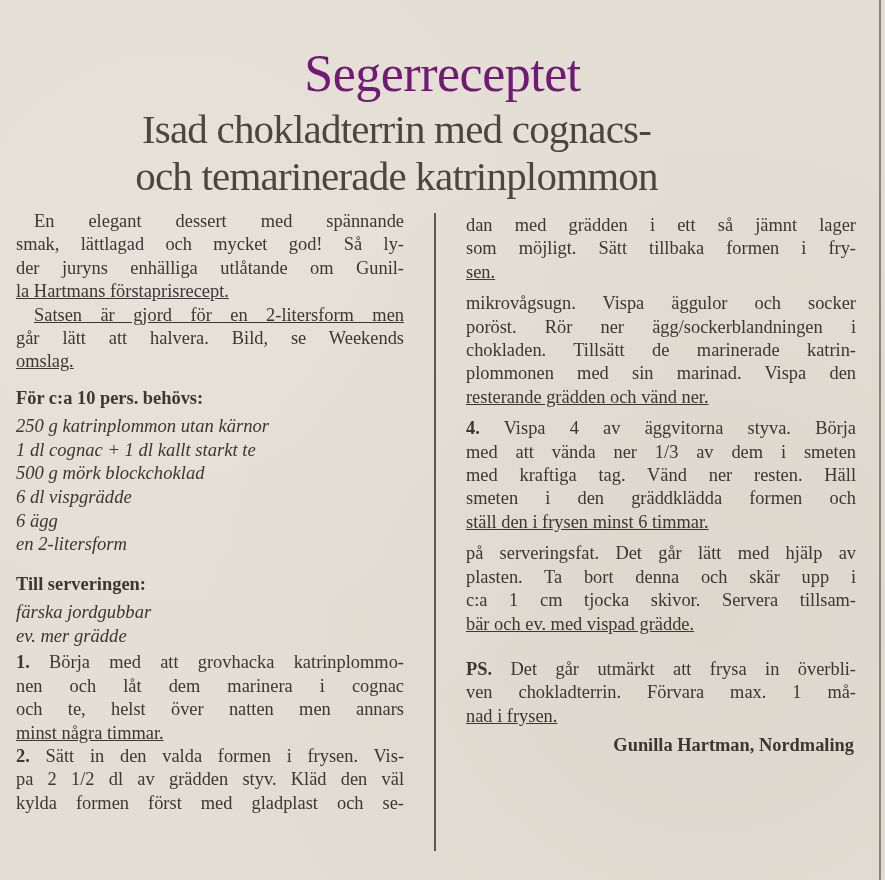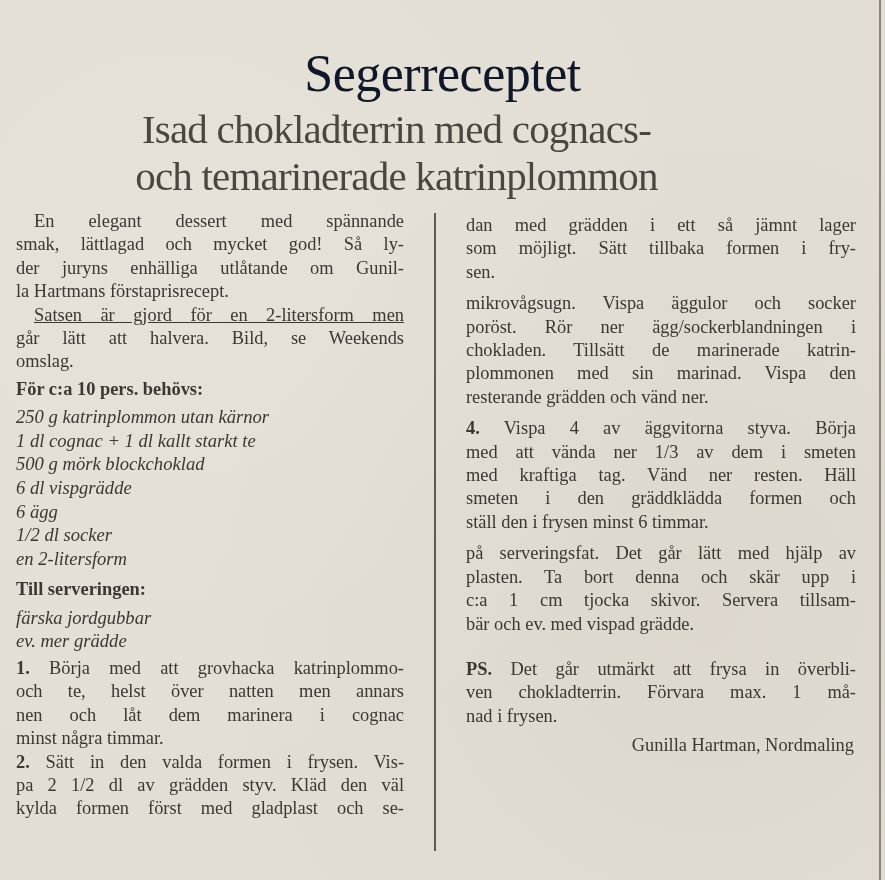--- a/index.html
+++ b/index.html
@@ -30,21 +30,21 @@
       width: 2px; height: 880px;
       background: #8a8379;
     }
     .title {
       position: absolute;
       left: 0; width: 885px;
       top: 44px;
       text-align: center;
       font-size: 52px;
       line-height: 60px;
-      color: #0f172a;
+      color: #701a75;
       letter-spacing: -0.5px;
       margin: 0;
       font-weight: normal;
     }
     .subtitle {
       position: absolute;
       left: 0; width: 793px;
       top: 106px;
       text-align: center;
       font-size: 41px;
@@ -79,42 +79,44 @@
       height: 638px;
       background: #5e5952;
     }
     .line {
       display: block;
       white-space: nowrap;
       text-align-last: justify;
     }
     .line.last {
       text-align-last: left;
+      text-decoration: underline;
     }
     .ingredient {
       font-style: italic;
       display: block;
       white-space: nowrap;
       line-height: 23.6px;
       font-size: 18.6px;
     }
     .gap-sm { height: 4px; }
     .gap-md { height: 8px; }
     .gap-lg { height: 22px; }
     .heading {
       font-weight: bold;
       display: block;
       white-space: nowrap;
       font-size: 18.4px;
+      margin-top: 9px;
     }
     .step-num { font-weight: bold; }
     .signature {
       display: block;
       text-align: right;
-      font-weight: normal;
+      font-weight: bold;
       margin-top: 6px;
       padding-right: 2px;
       white-space: nowrap;
     }
   </style>
 </head>
 <body>
 
 <div class="paper"></div>
 <div class="right-rule"></div>
@@ -141,35 +143,34 @@
   </div>
   <div class="gap-sm"></div>
   <span class="heading">För c:a 10 pers. behövs:</span>
   <div class="gap-sm"></div>
   <div>
     <span class="ingredient">250 g katrinplommon utan kärnor</span>
     <span class="ingredient">1 dl cognac + 1 dl kallt starkt te</span>
     <span class="ingredient">500 g mörk blockchoklad</span>
     <span class="ingredient">6 dl vispgrädde</span>
     <span class="ingredient">6 ägg</span>
-    <span class="ingredient">1/2 dl socker</span>
     <span class="ingredient">en 2-litersform</span>
   </div>
   <div class="gap-md"></div>
   <span class="heading">Till serveringen:</span>
   <div class="gap-sm"></div>
   <div>
     <span class="ingredient">färska jordgubbar</span>
     <span class="ingredient">ev. mer grädde</span>
   </div>
   <div class="gap-sm"></div>
   <div>
     <span class="line"><span class="step-num">1.</span> <span>Börja med att grovhacka katrinplommo-</span></span>
+    <span class="line">nen och låt dem marinera i cognac</span>
     <span class="line">och te, helst över natten men annars</span>
-    <span class="line">nen och låt dem marinera i cognac</span>
     <span class="line last">minst några timmar.</span>
   </div>
   <div>
     <span class="line"><span class="step-num">2.</span> <span>Sätt in den valda formen i frysen. Vis-</span></span>
     <span class="line">pa 2 1/2 dl av grädden styv. Kläd den väl</span>
     <span class="line">kylda formen först med gladplast och se-</span>
   </div>
 </div>
 
 <div class="col col-right">

